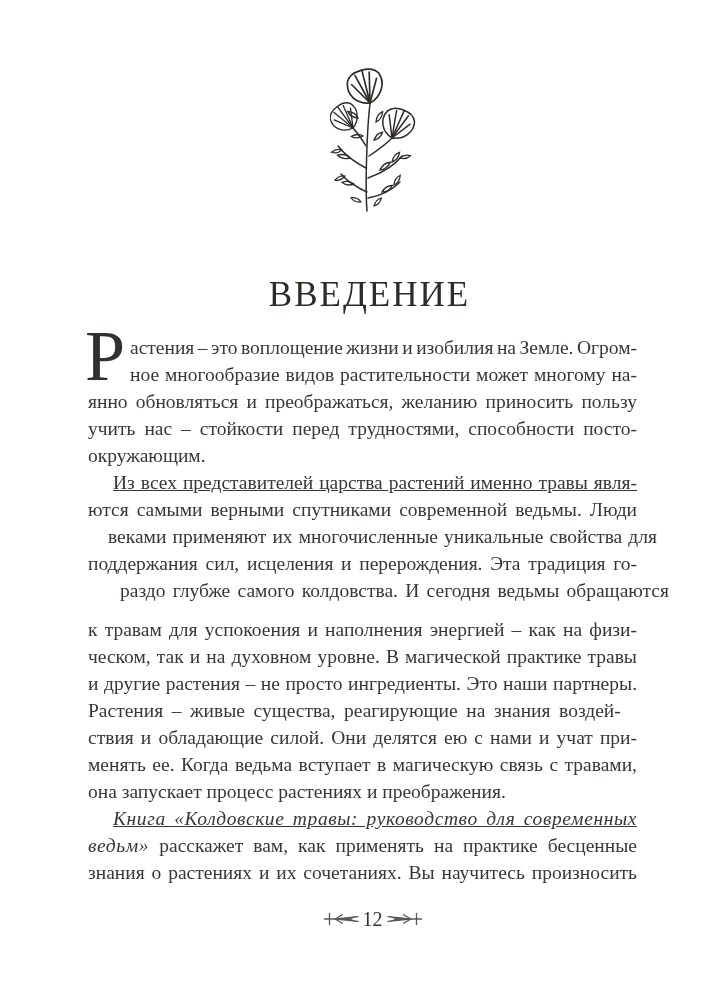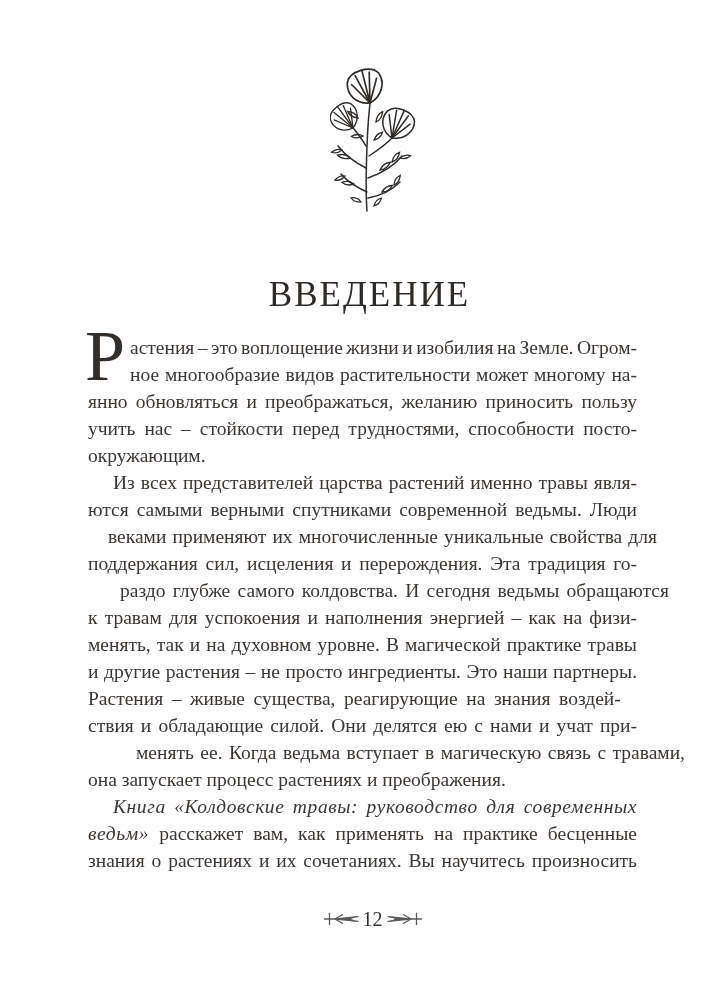--- a/index.html
+++ b/index.html
@@ -34,21 +34,21 @@
     font-size:72px; line-height:1;
     color:#332f2c;
   }
   .line {
     height:27px; line-height:27px;
     font-size:19.5px;
     white-space:nowrap;
     color:#3a3633;
   }
   .line.cap-indent { padding-left:42px; }
-  .line.indent { text-indent:25px; }
+  .line.indent { text-indent:25px;text-decoration:underline; }
   .it { font-style:italic; letter-spacing:0.6px; }
   .footer {
     position:absolute; top:903px; left:0; width:723px;
     box-sizing:border-box; padding-left:22px;
     display:flex; justify-content:center; align-items:center; gap:4px;
     height:32px;
   }
   .pagenum {
     font-size:20px; color:#33302d; line-height:32px;
   }
@@ -110,26 +110,26 @@
     <div class="line fit" style="word-spacing: 3.27px;"><span class="lt">янно обновляться и преображаться, желанию приносить пользу</span></div>
     <div class="line fit" style="word-spacing: 4.1px;"><span class="lt">учить нас – стойкости перед трудностями, способности посто-</span></div>
     <div class="line"><span class="lt">окружающим.</span></div>
   </div>
   <div class="para">
     <div class="line indent fit" style="word-spacing: 1.13px;"><span class="lt">Из всех представителей царства растений именно травы явля-</span></div>
     <div class="line fit" style="word-spacing: 3.13px;"><span class="lt">ются самыми верными спутниками современной ведьмы. Люди</span></div>
     <div class="line fit" style="word-spacing: 1.23px; margin-left: 20px;"><span class="lt">веками применяют их многочисленные уникальные свойства для</span></div>
     <div class="line fit" style="word-spacing: 2.83px;"><span class="lt">поддержания сил, исцеления и перерождения. Эта традиция го-</span></div>
     <div class="line fit" style="word-spacing: 2.43px; margin-left: 32px;"><span class="lt">раздо глубже самого колдовства. И сегодня ведьмы обращаются</span></div>
-    <div class="line fit" style="word-spacing: 2.3px;"><span class="lt">к травам для успокоения и наполнения энергией – как на физи-</span></div>
-    <div class="line fit" style="word-spacing: 1.23px;"><span class="lt">менять, так и на духовном уровне. В магической практике травы</span></div>
+    <div class="line fit" style="word-spacing: 2.3px; margin-top: 12px;"><span class="lt">к травам для успокоения и наполнения энергией – как на физи-</span></div>
+    <div class="line fit" style="word-spacing: 1.23px;"><span class="lt">ческом, так и на духовном уровне. В магической практике травы</span></div>
     <div class="line fit" style="word-spacing: 0.68px;"><span class="lt">и другие растения – не просто ингредиенты. Это наши партнеры.</span></div>
     <div class="line fit" style="word-spacing: 3.69px;"><span class="lt">Растения – живые существа, реагирующие на знания воздей-</span></div>
     <div class="line fit" style="word-spacing: 2.21px;"><span class="lt">ствия и обладающие силой. Они делятся ею с нами и учат при-</span></div>
-    <div class="line fit" style="word-spacing: 1.63px; margin-left: 48px;"><span class="lt">менять ее. Когда ведьма вступает в магическую связь с травами,</span></div>
+    <div class="line fit" style="word-spacing: 1.63px;"><span class="lt">менять ее. Когда ведьма вступает в магическую связь с травами,</span></div>
     <div class="line"><span class="lt">она запускает процесс растениях и преображения.</span></div>
   </div>
   <div class="para">
     <div class="line indent fit" style="word-spacing: 2.93px;"><span class="lt it">Книга «Колдовские травы: руководство для современных</span></div>
     <div class="line fit" style="word-spacing: 5.18px;"><span class="lt"><span class="it">ведьм»</span><span> расскажет вам, как применять на практике бесценные</span></span></div>
     <div class="line fit" style="word-spacing: 2.03px;"><span class="lt">знания о растениях и их сочетаниях. Вы научитесь произносить</span></div>
   </div>
 </div>
 
 <div class="footer">

